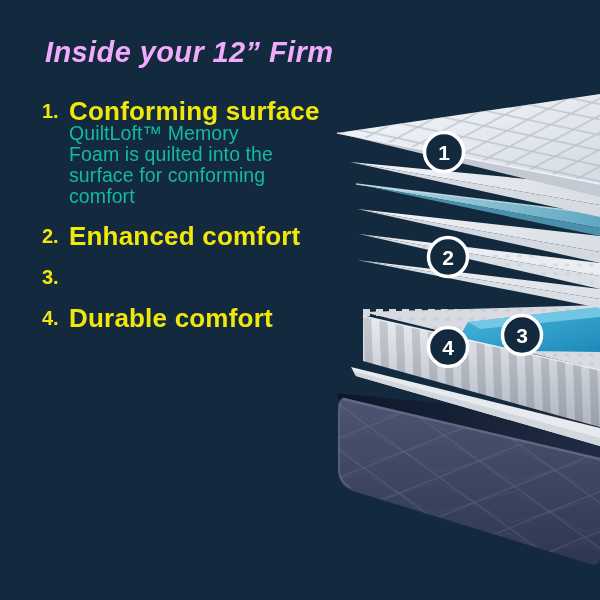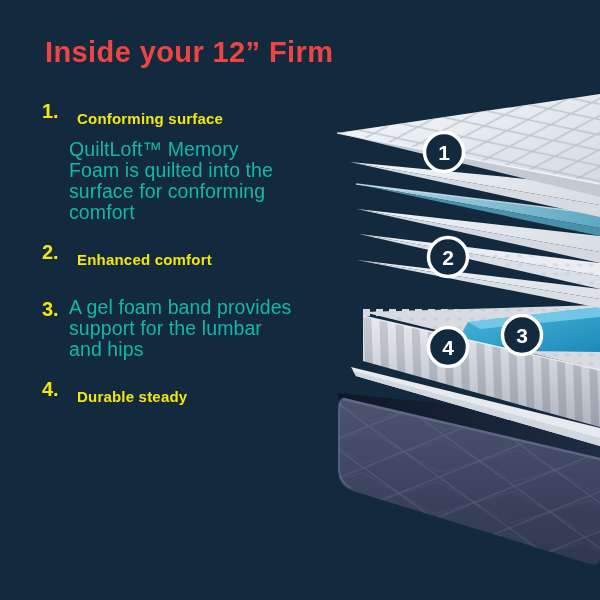--- a/index.html
+++ b/index.html
@@ -4,35 +4,35 @@
 <style>
   html,body{margin:0;padding:0;background:#13293D;}
   .stage{
     position:relative;width:600px;height:600px;overflow:hidden;
     background:#13293D;
     font-family:"Liberation Sans","DejaVu Sans",sans-serif;
   }
   .diagram{position:absolute;left:0;top:0;width:600px;height:600px;}
   .title{
     position:absolute;left:45px;top:36px;margin:0;
-    font-size:29px;font-weight:700;color:#ef4444;letter-spacing:.4px;
+    font-size:29px;font-weight:700;color:#f0abfc;letter-spacing:.4px;font-style:italic;
   }
   .features{
     position:absolute;left:42px;top:99px;width:320px;
     list-style:none;margin:0;padding:0;
   }
   .feature{display:flex;margin:0 0 17px 0;}
   .feature .num{
     flex:none;width:27px;color:#F2E70B;font-weight:700;
     font-size:20px;line-height:24px;
   }
   .ftext{flex:1;}
   .fhead{
-    margin:8px;color:#F2E70B;font-weight:700;
-    font-size:15px;line-height:24px;letter-spacing:.2px;
+    margin:0;color:#F2E70B;font-weight:700;
+    font-size:26px;line-height:24px;letter-spacing:.2px;
   }
   .fbody{
     margin:0;color:#14b8a6;font-size:19.5px;line-height:21px;
     white-space:pre-line;letter-spacing:.1px;
   }
   .callout-num{
     font-family:"Liberation Sans","DejaVu Sans",sans-serif;
     font-size:21px;font-weight:700;fill:#FFFFFF;text-anchor:middle;
   }
 </style>
@@ -179,26 +179,23 @@
     </li>
     <li class="feature">
       <span class="num">2.</span>
       <div class="ftext">
         <h2 class="fhead">Enhanced comfort</h2>
       </div>
     </li>
     <li class="feature">
       <span class="num">3.</span>
       <div class="ftext">
-        <p class="fbody">A gel foam band provides
-support for the lumbar
-and hips</p>
       </div>
     </li>
     <li class="feature">
       <span class="num">4.</span>
       <div class="ftext">
-        <h2 class="fhead">Durable steady</h2>
+        <h2 class="fhead">Durable comfort</h2>
       </div>
     </li>
   </ol>
 
 </div>
 
 </body></html>

